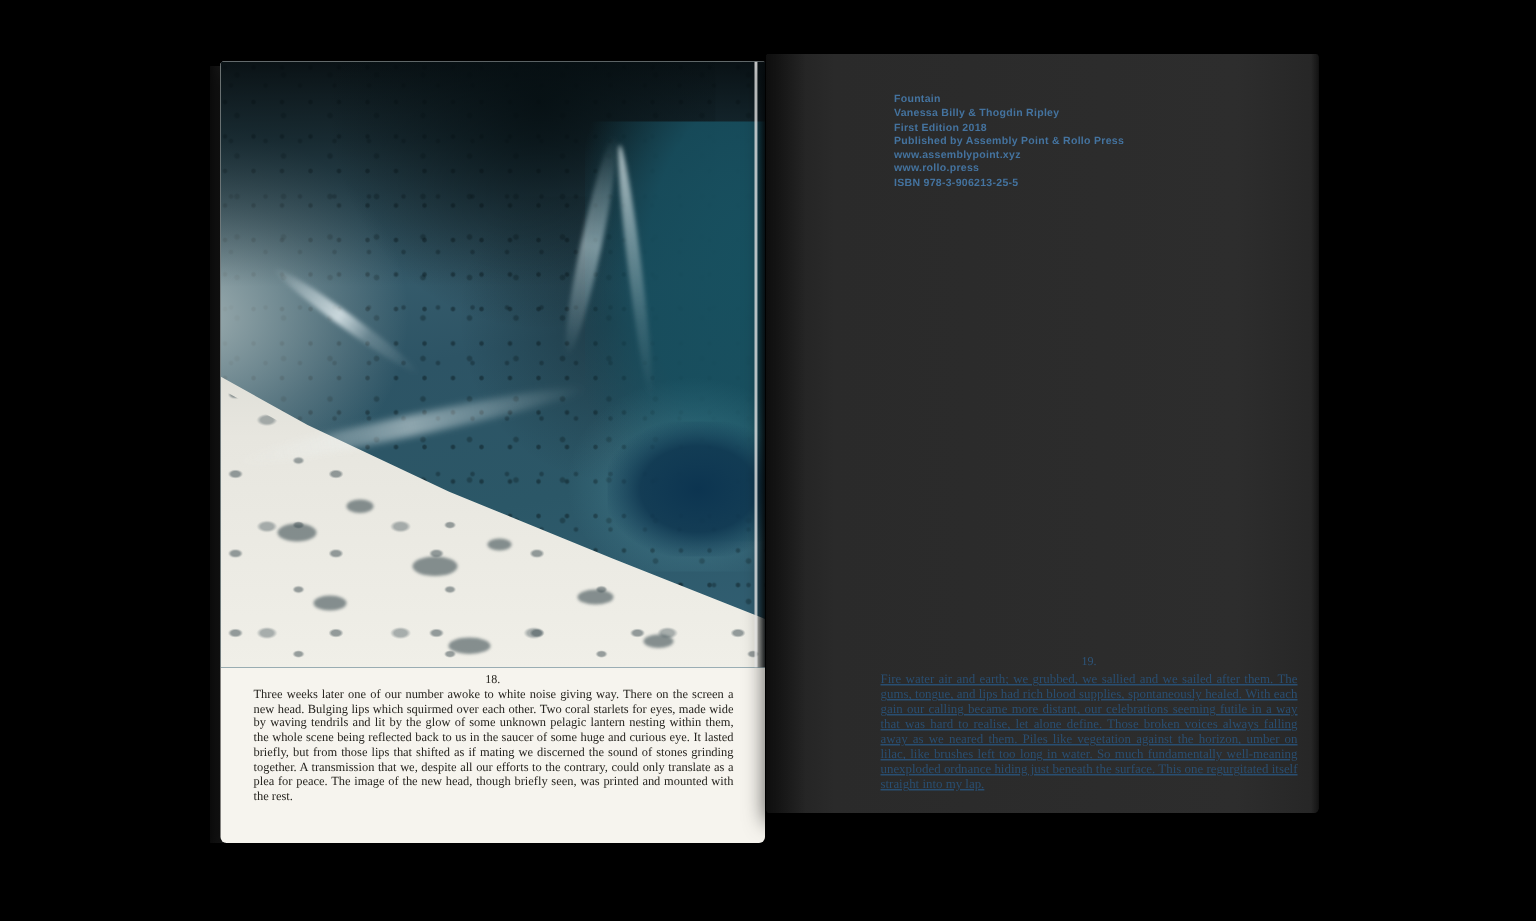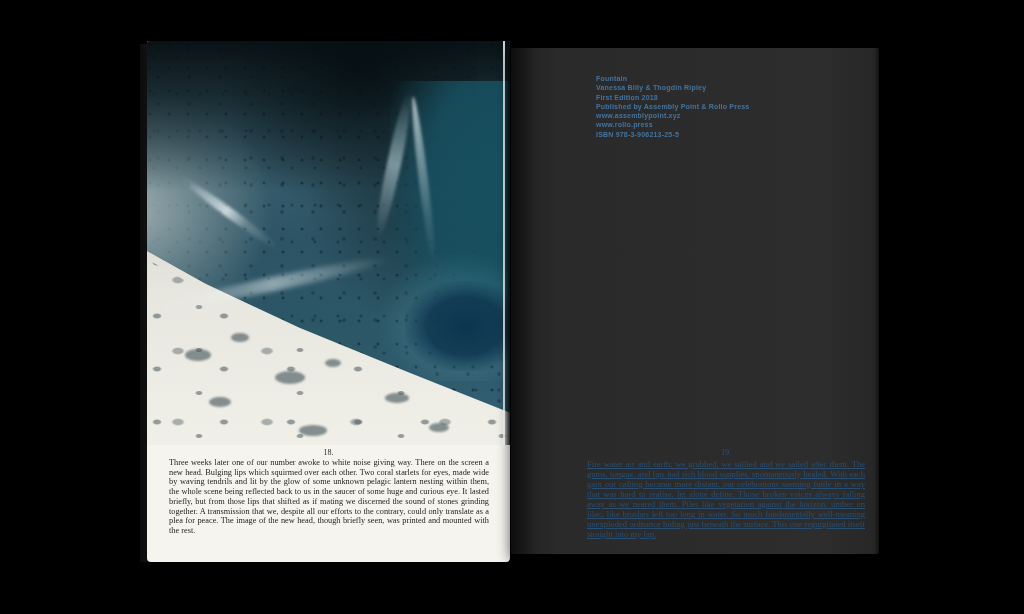--- a/index.html
+++ b/index.html
@@ -64,21 +64,21 @@
     background:rgba(255,255,255,.8);}
   .photo-gutter{position:absolute;right:0;top:0;width:5px;height:404px;
     background:linear-gradient(to right,rgba(8,14,17,.25),rgba(8,14,17,.85));}
 
   .left-folio{position:absolute;top:407px;left:0;width:100%;text-align:center;
     font-size:8px;color:#26241f;}
   .left-body{position:absolute;top:417px;left:22px;width:320px;text-align:justify;
     font-size:8.3px;line-height:9.7px;color:#26241f;}
 
   
-  .page-right{position:absolute;left:511px;top:48px;width:368px;height:506px;
+  .page-right{position:absolute;left:511px;top:36px;width:368px;height:506px;
     background:linear-gradient(to right,#1f1f1f 0px,#2a2a2a 45px,#2d2d2d 85%,#262626 100%);
     border-radius:1px 2px 3px 2px;box-shadow:0 6px 14px rgba(0,0,0,.7);overflow:hidden;}
   .page-right::before{content:"";position:absolute;left:0;top:0;width:26px;height:100%;
     background:linear-gradient(to right,rgba(0,0,0,.55),rgba(0,0,0,0));}
   .page-right::after{content:"";position:absolute;right:0;top:0;width:5px;height:100%;
     background:linear-gradient(to left,rgba(0,0,0,.5),rgba(0,0,0,0));}
 
   .colophon{position:absolute;left:85px;top:26px;
     font-family:"Liberation Sans", sans-serif;font-weight:600;
     font-size:7px;line-height:9.3px;letter-spacing:.2px;color:#44739f;}

